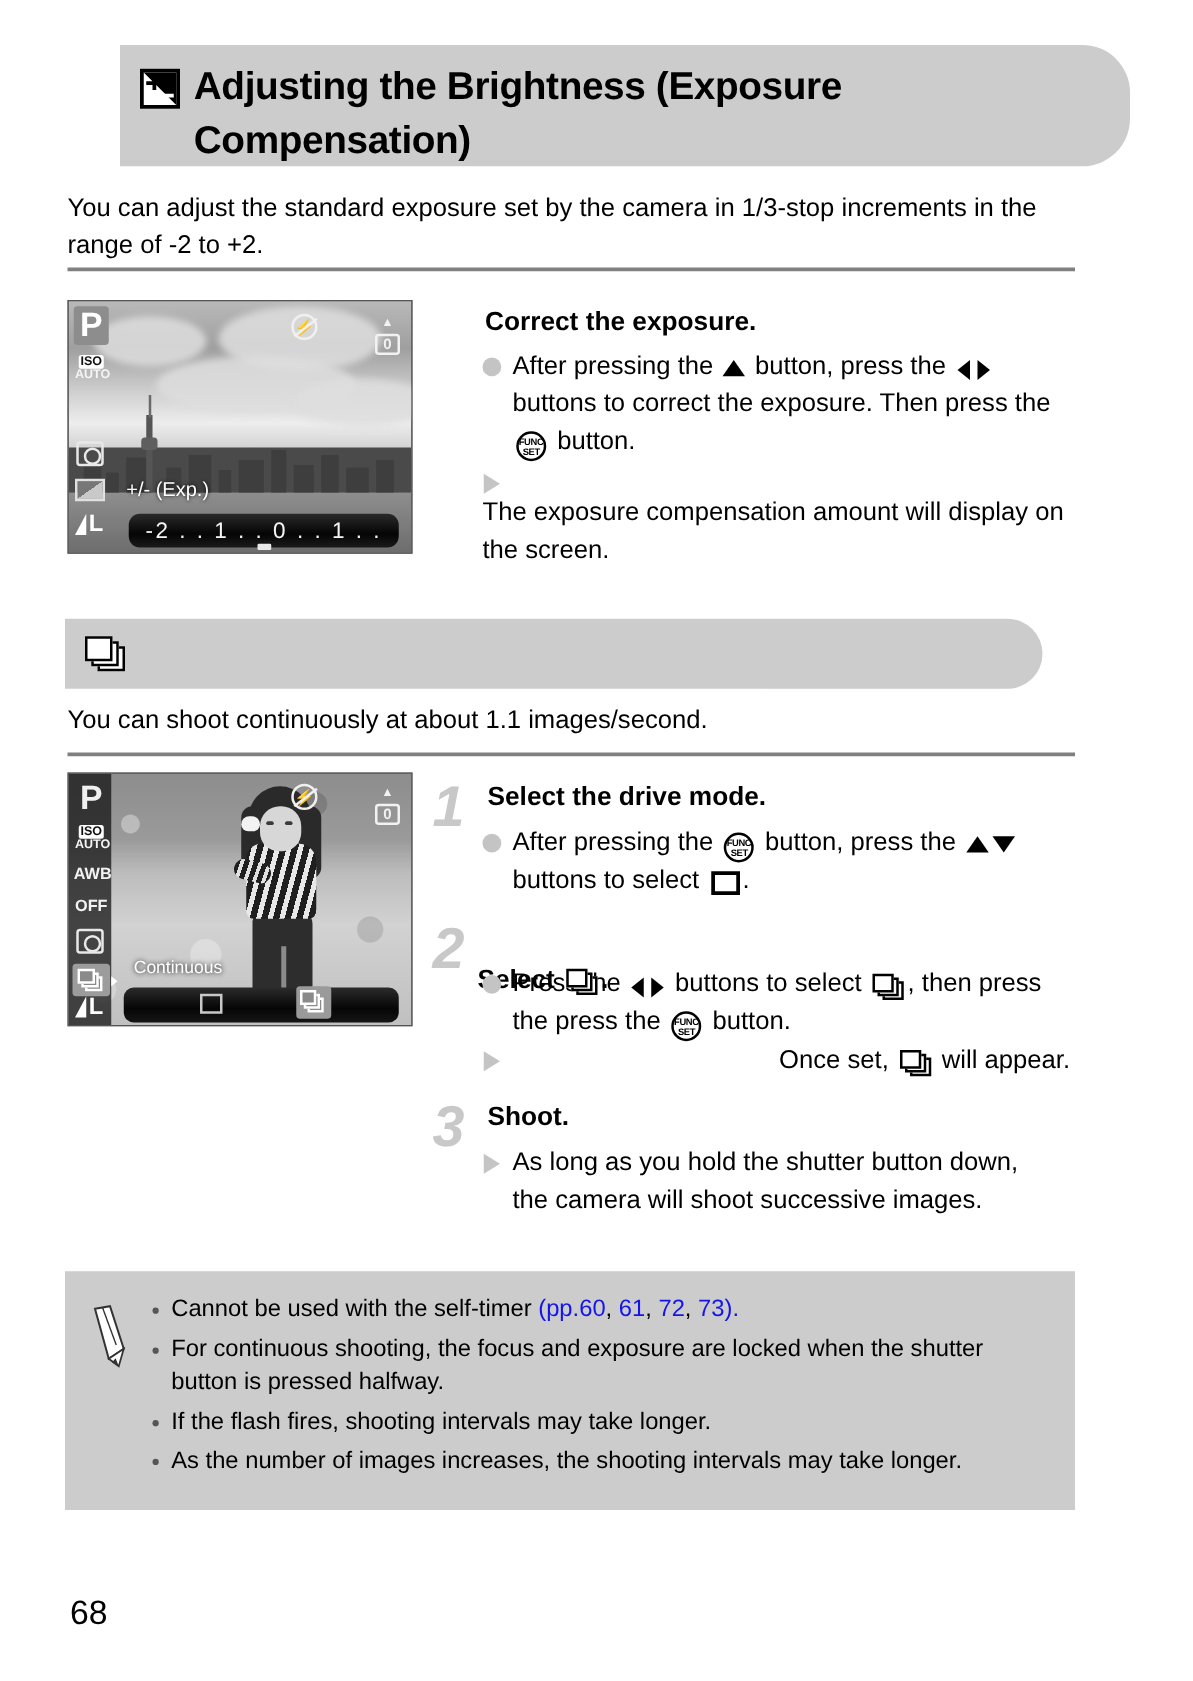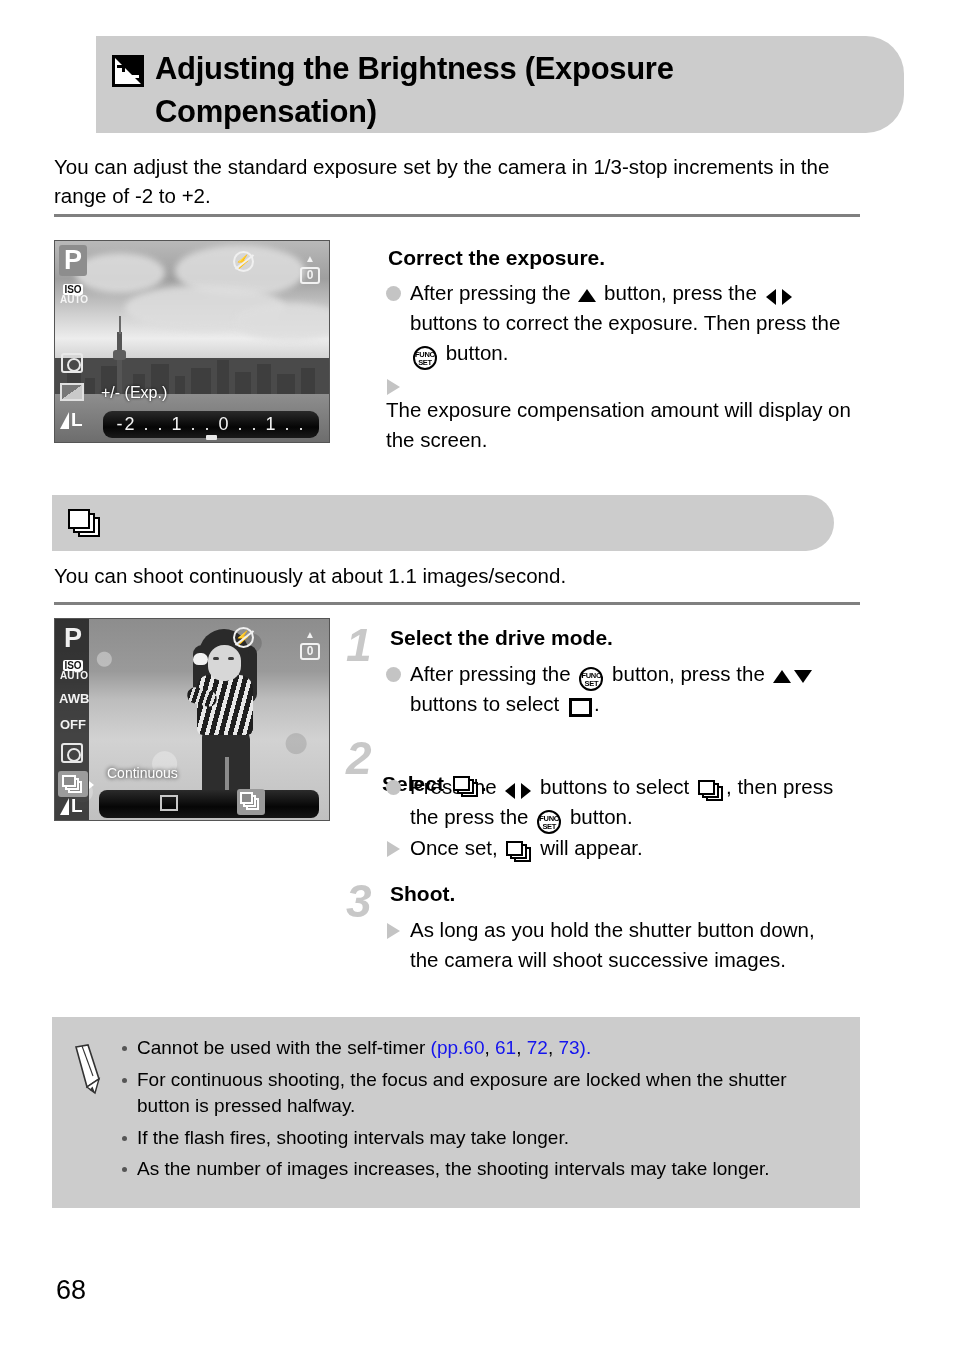--- a/index.html
+++ b/index.html
@@ -743,21 +743,21 @@
     <span class="ic ic-lr"></span>
     <span>buttons to select</span>
     <span class="ic ic-cont"><i class="f3"></i><i class="f2"></i><i class="f1"></i></span><span>, then press the</span>
     
     <span>press the</span>
     <span class="ic ic-func"><span class="a">FUNC.</span><span class="b">SET</span></span>
     <span>button.</span>
   </span>
 </div>
 
-<div class="bullet-row" style="left:386px; top:833px; width:470px;">
+<div class="bullet-row" style="left:386px; top:833px; width:470px;text-align:right;">
   <span class="bullet-tri"></span>
   <span class="bullet-text">
     <span>Once set,</span>
     <span class="ic ic-cont"><i class="f3"></i><i class="f2"></i><i class="f1"></i></span>
     <span>will appear.</span>
   </span>
 </div>
 
 <div class="step-num" style="left:346px; top:878px;">3</div>
 <div class="step-head" style="left:390px; top:879px;">Shoot.</div>

